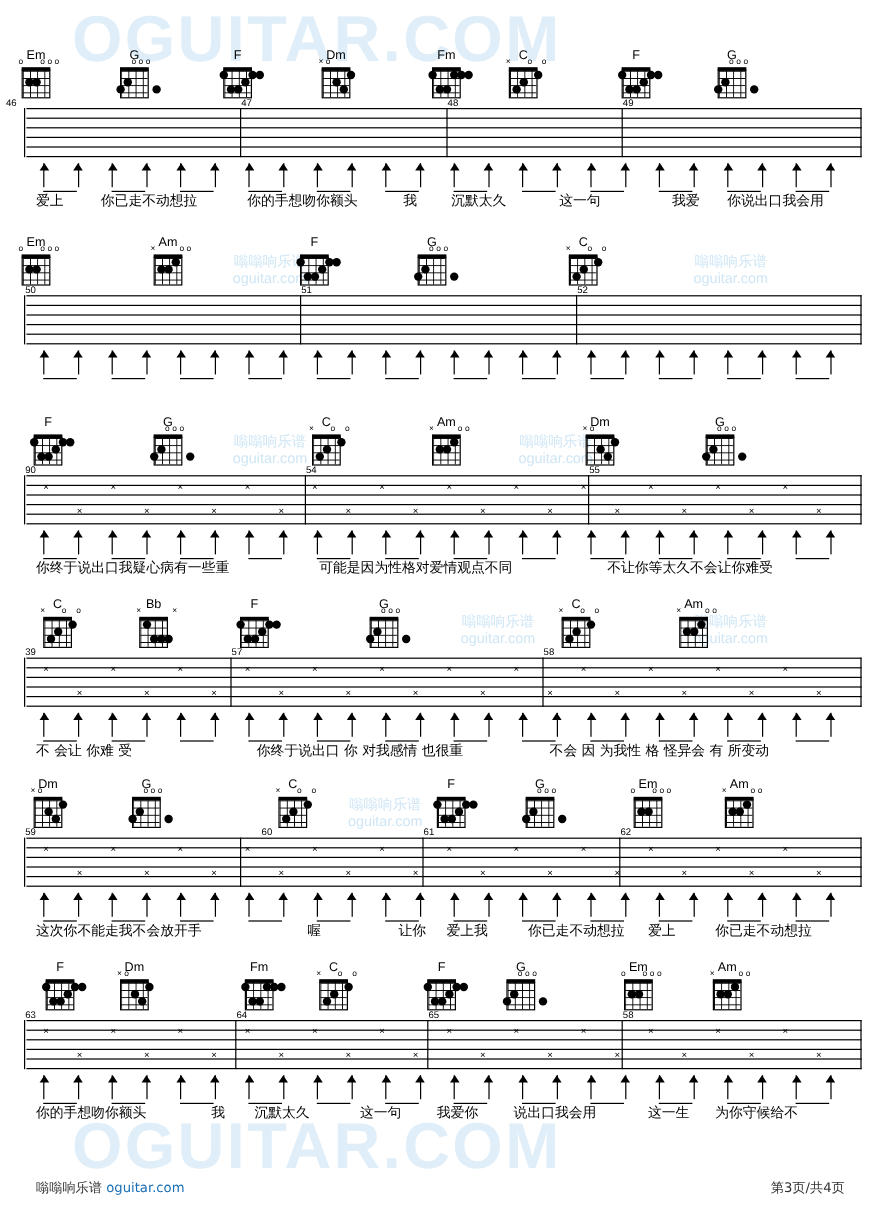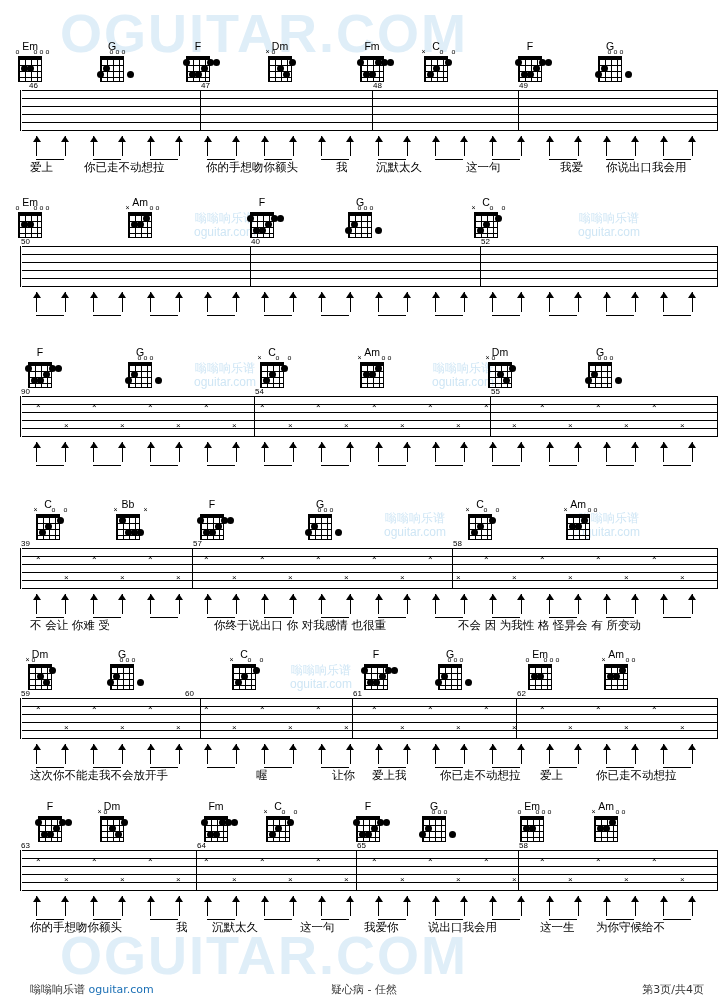--- a/index.html
+++ b/index.html
@@ -236,21 +236,21 @@
         <div class="line" style="top: 8px;"></div>
         <div class="line" style="top: 16px;"></div>
         <div class="line" style="top: 24px;"></div>
         <div class="line" style="top: 32px;"></div>
         <div class="line" style="top: 40px;"></div>
         <div class="bar" style="left: 20px; height: 41px;"></div>
         <div class="bar" style="left: 200px; height: 41px;"></div>
         <div class="bar" style="left: 372px; height: 41px;"></div>
         <div class="bar" style="left: 518px; height: 41px;"></div>
         <div class="bar" style="left: 717px; height: 41px;"></div>
-        <div class="measnum" style="left: 29px;">46</div>
+        <div class="measnum" style="left: 5px;">46</div>
         <div class="measnum" style="left: 201px;">47</div>
         <div class="measnum" style="left: 373px;">48</div>
         <div class="measnum" style="left: 519px;">49</div>
       </div>
       <div class="strum">
         <div class="arrow up" style="left: 32px;"></div>
         <div class="beam" style="left: 36px; width: 28px;"></div>
         <div class="arrow up" style="left: 60.5px;"></div>
         <div class="arrow up" style="left: 89px;"></div>
         <div class="beam" style="left: 93px; width: 28px;"></div>
@@ -370,21 +370,21 @@
         <div class="line" style="top: 8px;"></div>
         <div class="line" style="top: 16px;"></div>
         <div class="line" style="top: 24px;"></div>
         <div class="line" style="top: 32px;"></div>
         <div class="line" style="top: 40px;"></div>
         <div class="bar" style="left: 20px; height: 41px;"></div>
         <div class="bar" style="left: 250px; height: 41px;"></div>
         <div class="bar" style="left: 480px; height: 41px;"></div>
         <div class="bar" style="left: 717px; height: 41px;"></div>
         <div class="measnum" style="left: 21px;">50</div>
-        <div class="measnum" style="left: 251px;">40</div>
+        <div class="measnum" style="left: 251px;">51</div>
         <div class="measnum" style="left: 481px;">52</div>
       </div>
       <div class="strum">
         <div class="arrow up" style="left: 32px;"></div>
         <div class="beam" style="left: 36px; width: 28px;"></div>
         <div class="arrow up" style="left: 60.5px;"></div>
         <div class="arrow up" style="left: 89px;"></div>
         <div class="beam" style="left: 93px; width: 28px;"></div>
         <div class="arrow up" style="left: 117.5px;"></div>
         <div class="arrow up" style="left: 146px;"></div>
@@ -569,20 +569,25 @@
         <div class="arrow up" style="left: 545px;"></div>
         <div class="beam" style="left: 549px; width: 28px;"></div>
         <div class="arrow up" style="left: 573.5px;"></div>
         <div class="arrow up" style="left: 602px;"></div>
         <div class="beam" style="left: 606px; width: 28px;"></div>
         <div class="arrow up" style="left: 630.5px;"></div>
         <div class="arrow up" style="left: 659px;"></div>
         <div class="beam" style="left: 663px; width: 28px;"></div>
         <div class="arrow up" style="left: 687.5px;"></div>
       </div>
+      <div class="lyrics">
+        <span style="left: 30px;">你终于说出口我疑心病有一些重</span>
+        <span style="left: 266px;">可能是因为性格对爱情观点不同</span>
+        <span style="left: 506px;">不让你等太久不会让你难受</span>
+      </div>
     </div>
     <div class="system" style="top: 498px;">
       <div class="chords">
         <div class="chord" style="left: 22px;">
           <div class="name">C</div>
           <div class="diagram">
             <div class="grid"></div>
             <div class="nut"></div>
             <div class="dot" style="left: 8px; top: 18px;"></div>
             <div class="dot" style="left: 14px; top: 12px;"></div>
@@ -840,21 +845,21 @@
         <div class="line" style="top: 16px;"></div>
         <div class="line" style="top: 24px;"></div>
         <div class="line" style="top: 32px;"></div>
         <div class="line" style="top: 40px;"></div>
         <div class="bar" style="left: 20px; height: 41px;"></div>
         <div class="bar" style="left: 200px; height: 41px;"></div>
         <div class="bar" style="left: 352px; height: 41px;"></div>
         <div class="bar" style="left: 516px; height: 41px;"></div>
         <div class="bar" style="left: 717px; height: 41px;"></div>
         <div class="measnum" style="left: 21px;">59</div>
-        <div class="measnum" style="left: 185px;">60</div>
+        <div class="measnum" style="left: 218px;">60</div>
         <div class="measnum" style="left: 353px;">61</div>
         <div class="measnum" style="left: 517px;">62</div>
         <div class="xnote" style="left: 36px; top: 6px;">×</div>
         <div class="xnote" style="left: 64px; top: 26px;">×</div>
         <div class="xnote" style="left: 92px; top: 6px;">×</div>
         <div class="xnote" style="left: 120px; top: 26px;">×</div>
         <div class="xnote" style="left: 148px; top: 6px;">×</div>
         <div class="xnote" style="left: 176px; top: 26px;">×</div>
         <div class="xnote" style="left: 204px; top: 6px;">×</div>
         <div class="xnote" style="left: 232px; top: 26px;">×</div>
@@ -1119,15 +1124,14 @@
         <span style="left: 596px;">为你守候给不</span>
       </div>
     </div>
   </div>
 
 <div class="footer">
   <div class="left">
     <span>嗡嗡响乐谱</span>
     <a href="#">oguitar.com</a>
   </div>
-  <div class="center">疑心病 - 任然</div>
   <div class="right">第3页/共4页</div>
 </div>
 
 </body></html>

